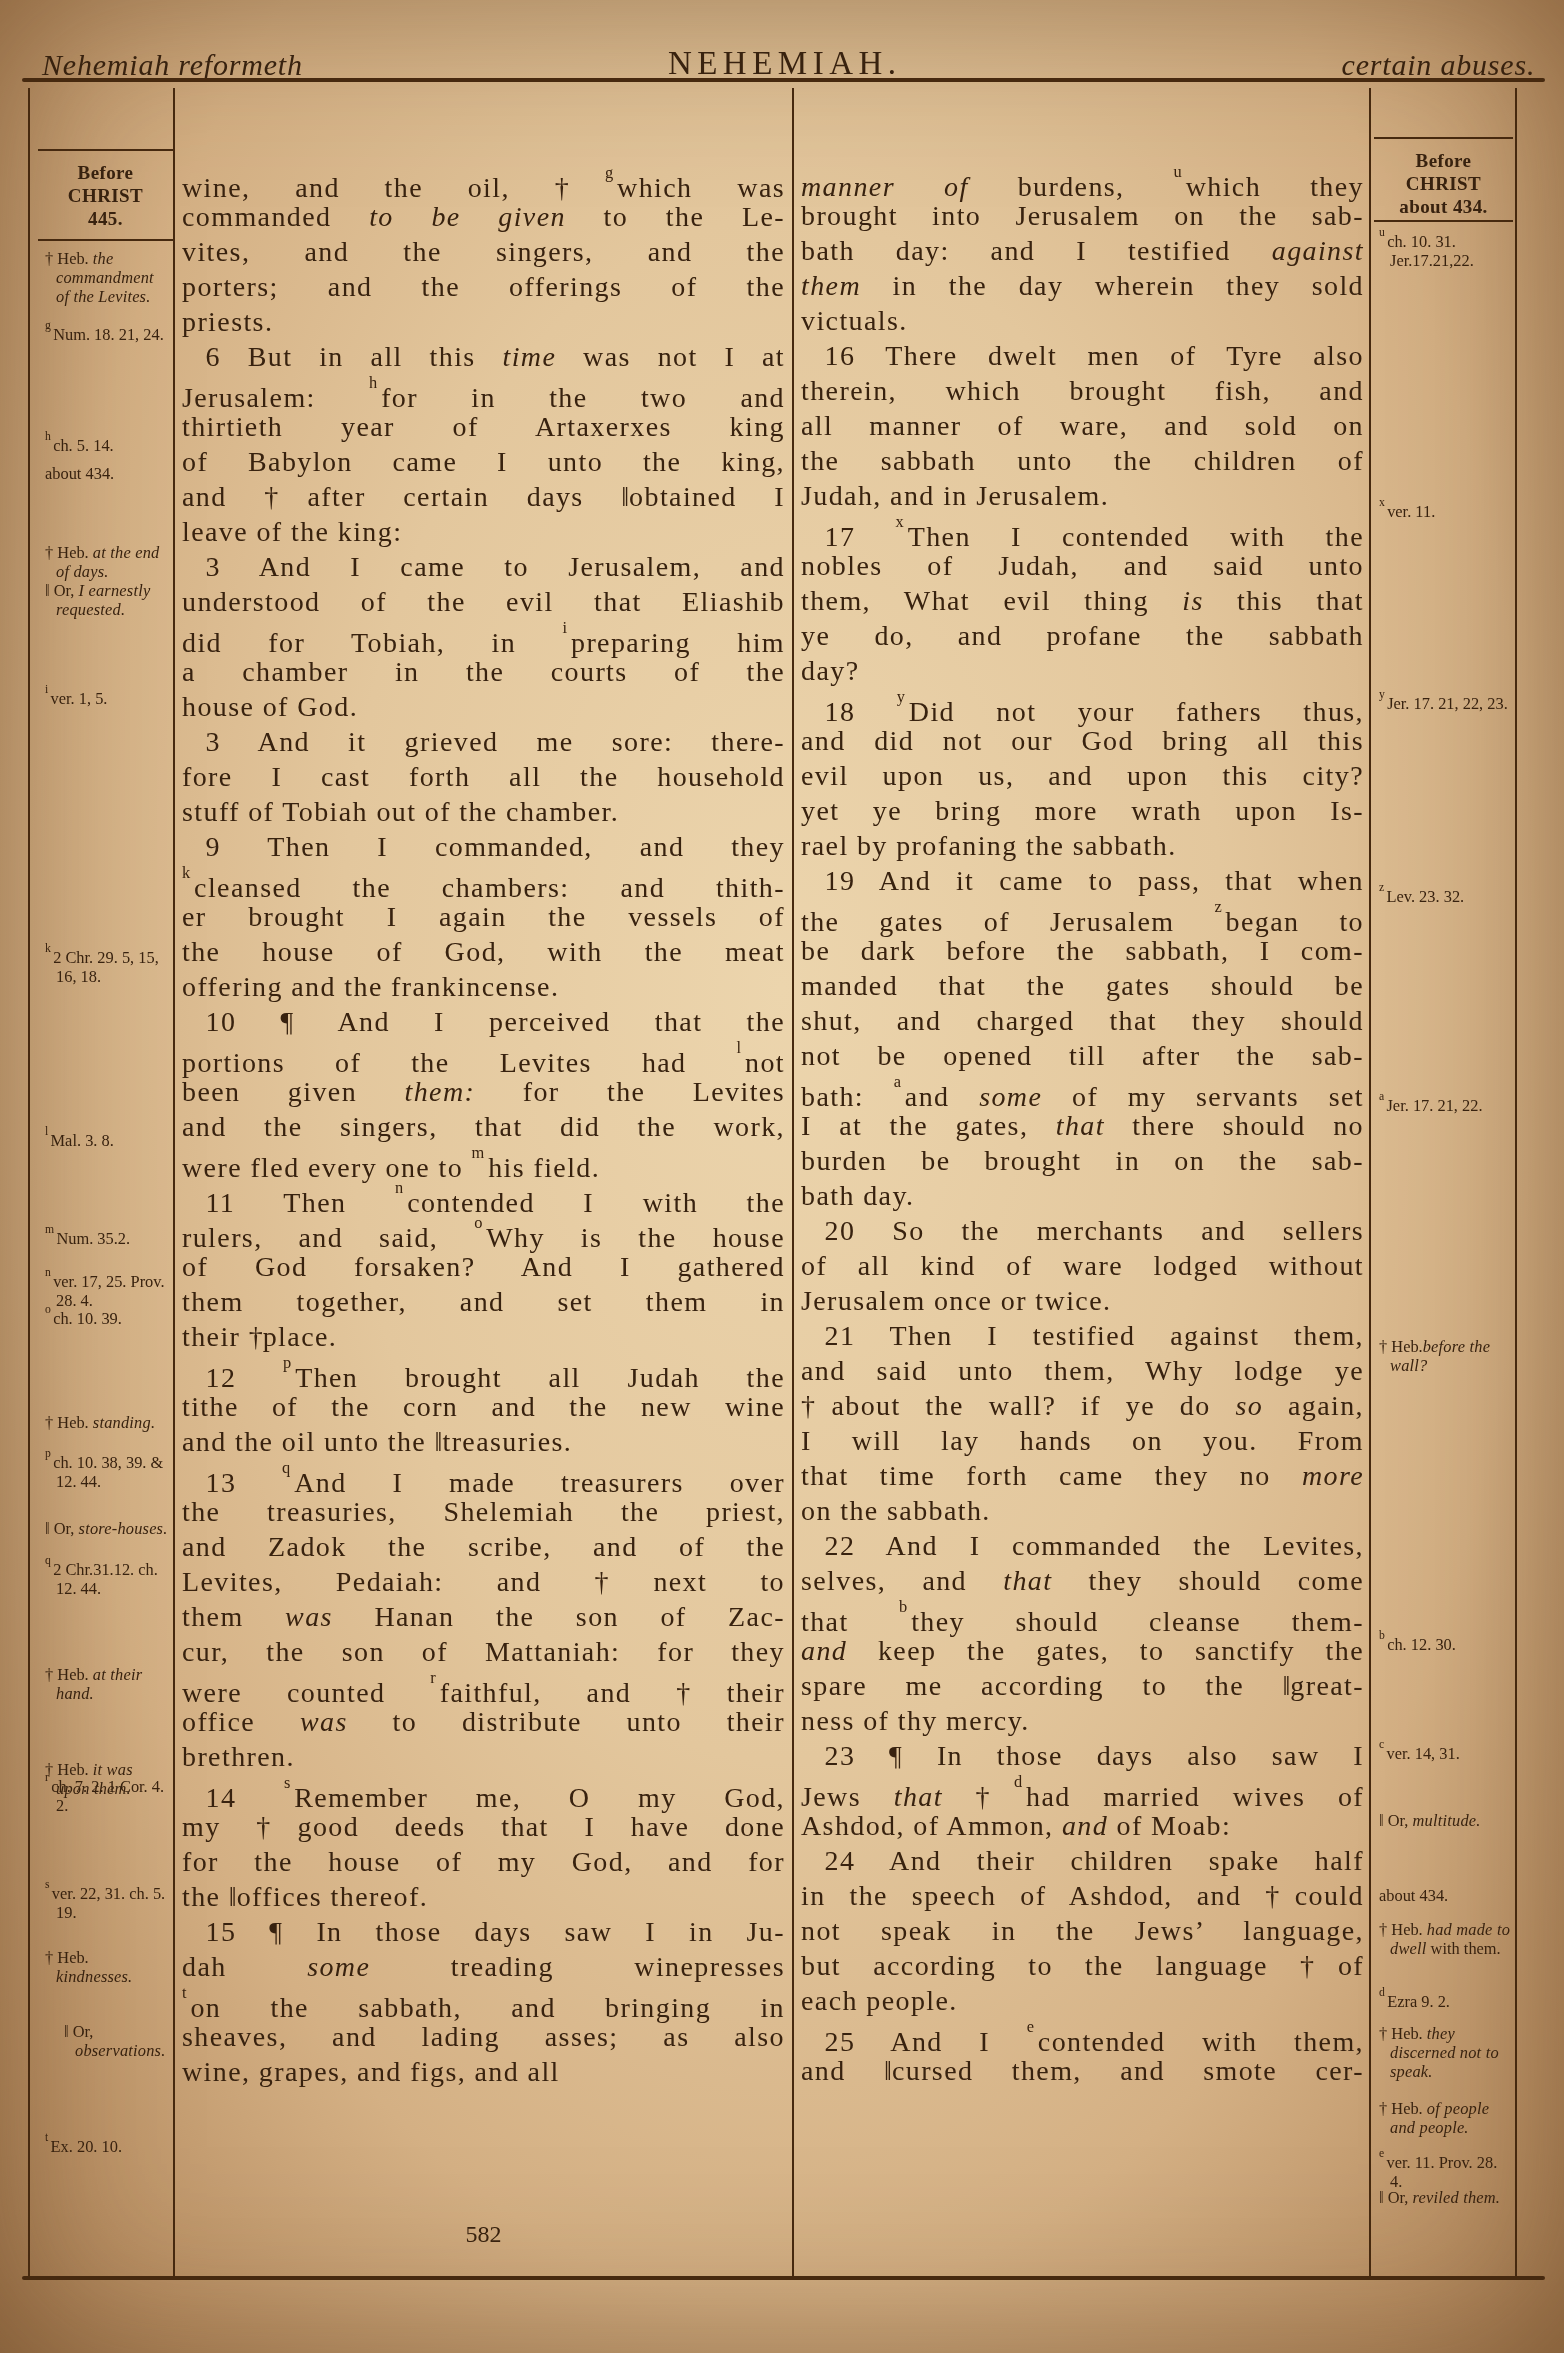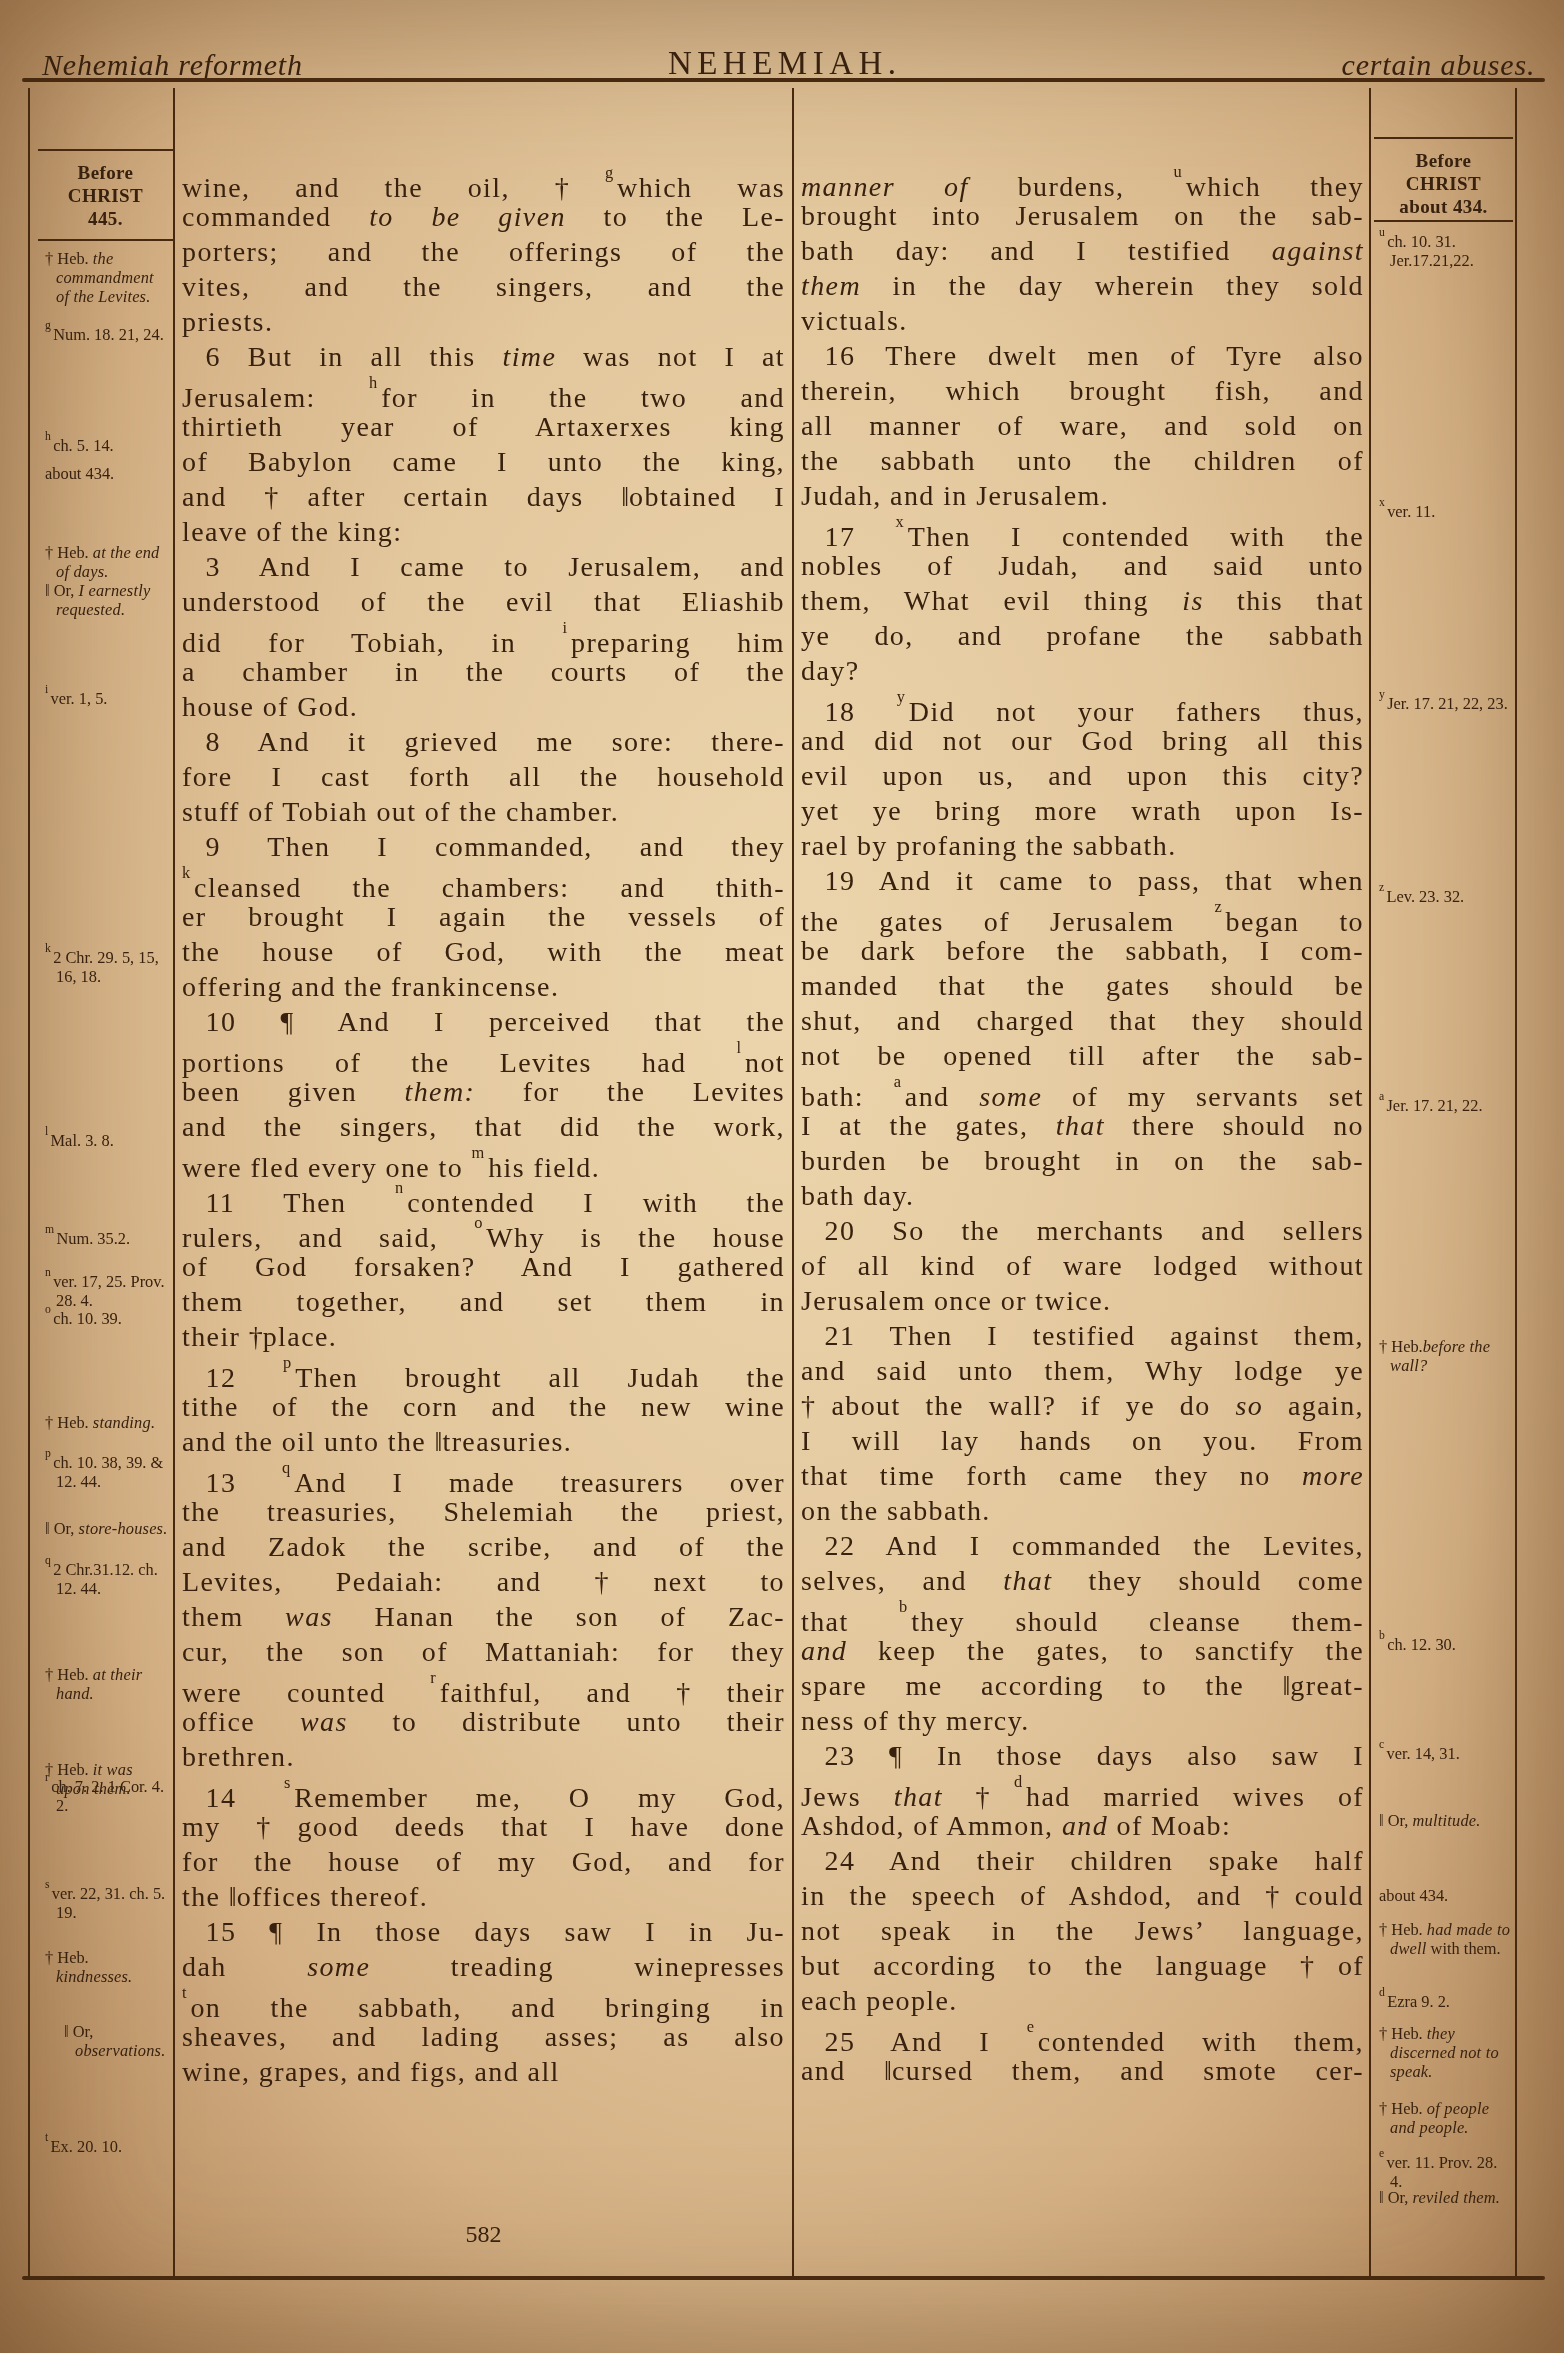--- a/index.html
+++ b/index.html
@@ -132,35 +132,35 @@
       <div class="note" style="top: 1988px;"><sup class="ref">d</sup>Ezra 9. 2.</div>
       <div class="note" style="top: 2024px;"><span class="mark">†</span> Heb. <i>they discerned not to speak.</i></div>
       <div class="note" style="top: 2099px;"><span class="mark">†</span> Heb. <i>of people and people.</i></div>
       <div class="note" style="top: 2149px;"><sup class="ref">e</sup>ver. 11. Prov. 28. 4.</div>
       <div class="note" style="top: 2188px;"><span class="mark">‖</span> Or, <i>reviled them.</i></div>
     </div>
 
   <div class="text-col col1">
       <div class="line">wine, and the oil, <span class="mark">†</span><sup class="ref">g</sup>which was</div>
       <div class="line">commanded <i>to be given</i> to the Le-</div>
+      <div class="line">vites, and the singers, and the</div>
       <div class="line">porters; and the offerings of the</div>
-      <div class="line">vites, and the singers, and the</div>
       <div class="line end">priests.</div>
       <div class="line ind">6 But in all this <i>time</i> was not I at</div>
       <div class="line">Jerusalem: <sup class="ref">h</sup>for in the two and</div>
       <div class="line">thirtieth year of Artaxerxes king</div>
       <div class="line">of Babylon came I unto the king,</div>
       <div class="line">and <span class="mark">†</span>after certain days <span class="mark">‖</span>obtained I</div>
       <div class="line end">leave of the king:</div>
       <div class="line ind">3 And I came to Jerusalem, and</div>
       <div class="line">understood of the evil that Eliashib</div>
       <div class="line">did for Tobiah, in <sup class="ref">i</sup>preparing him</div>
       <div class="line">a chamber in the courts of the</div>
       <div class="line end">house of God.</div>
-      <div class="line ind">8 And it grieved me sore: there-</div>
+      <div class="line ind">3 And it grieved me sore: there-</div>
       <div class="line">fore I cast forth all the household</div>
       <div class="line end">stuff of Tobiah out of the chamber.</div>
       <div class="line ind">9 Then I commanded, and they</div>
       <div class="line"><sup class="ref">k</sup>cleansed the chambers: and thith-</div>
       <div class="line">er brought I again the vessels of</div>
       <div class="line">the house of God, with the meat</div>
       <div class="line end">offering and the frankincense.</div>
       <div class="line ind">10 ¶ And I perceived that the</div>
       <div class="line">portions of the Levites had <sup class="ref">l</sup>not</div>
       <div class="line">been given <i>them:</i> for the Levites</div>

